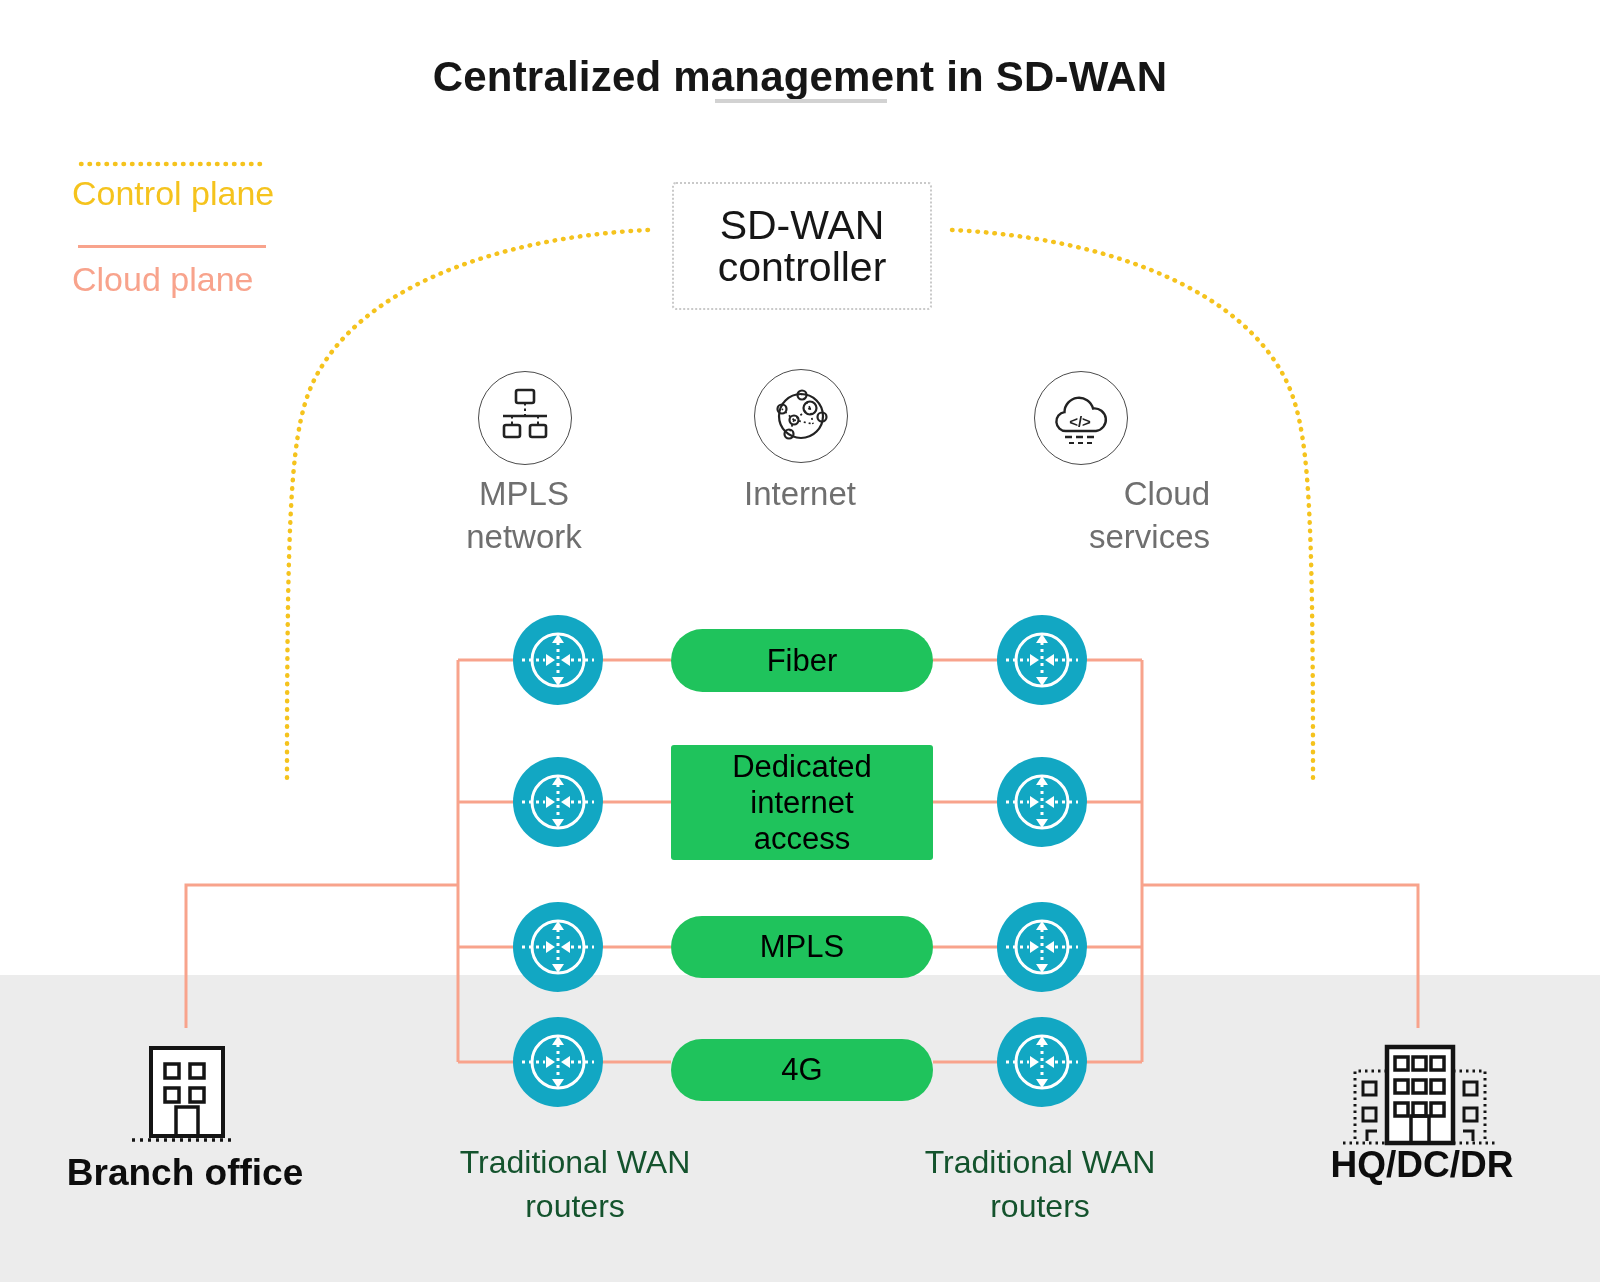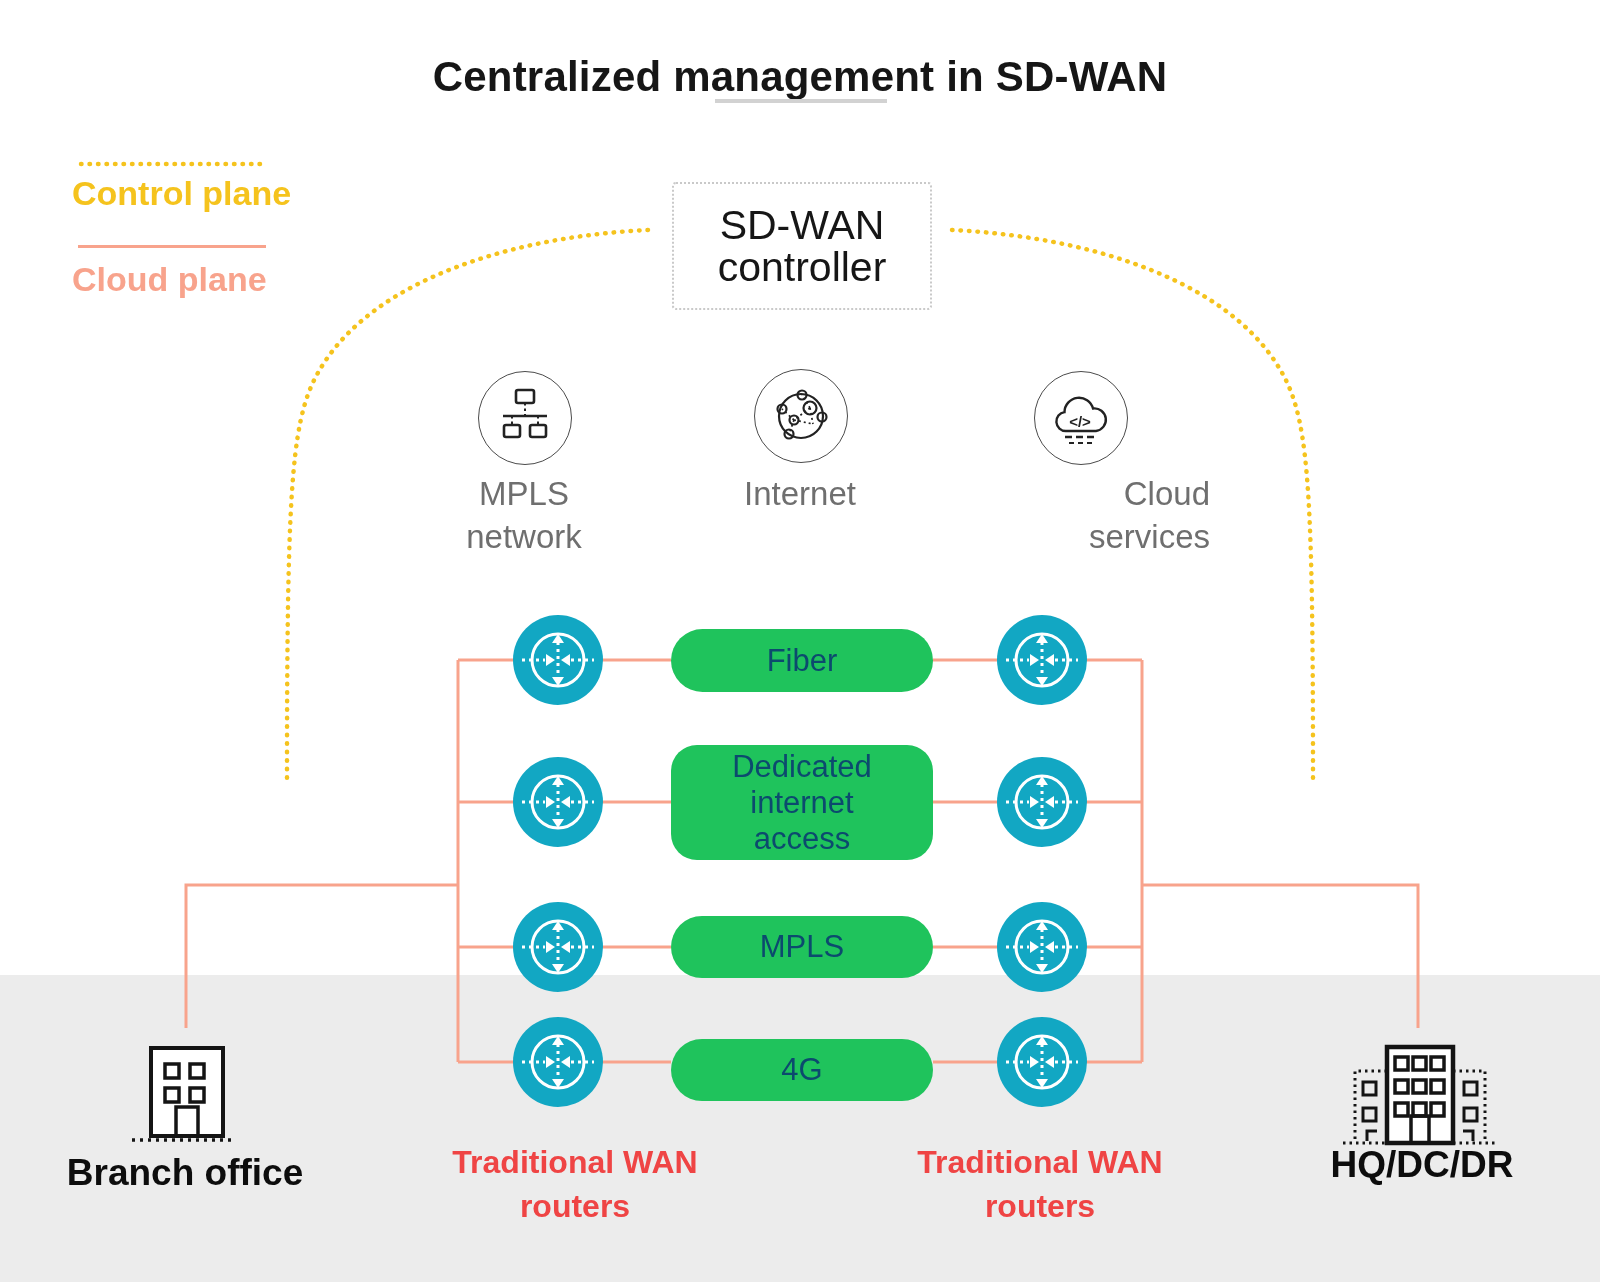--- a/index.html
+++ b/index.html
@@ -20,57 +20,57 @@
     font-family:"Liberation Sans", sans-serif;background:#fff;
   }
   .abs{position:absolute;}
   .preline{white-space:pre-line;}
   
   .band{left:0;top:975px;width:1600px;height:307px;background:var(--band_gray);}
   
   .title{left:0;top:25px;width:1600px;text-align:center;font-size:42px;font-weight:700;color:var(--ink);letter-spacing:.2px;}
   .title-underline{left:715px;top:99px;width:172px;height:4px;background:var(--underline_gray);}
   
-  .legend-label{font-size:34px;font-weight:700;}
+  .legend-label{font-size:34px;font-weight:400;}
   .legend-control{left:72px;top:174px;color:var(--control_yellow);}
   .legend-data{left:72px;top:260px;color:var(--data_salmon);}
   .legend-solid{left:78px;top:245px;width:188px;height:3px;background:var(--data_salmon);}
   
   .controller{
     left:672px;top:182px;width:256px;height:124px;border:2px dotted var(--border_gray);
     border-radius:4px;background:#fff;display:flex;align-items:center;justify-content:center;
     font-size:41px;font-weight:500;color:var(--ink);text-align:center;line-height:42px;
   }
   
   .hub-circle{width:92px;height:92px;border:1.5px solid #4B4B4B;border-radius:50%;background:#fff;
     display:flex;align-items:center;justify-content:center;}
   .hub-mpls{left:478px;top:371px;}
   .hub-internet{left:754px;top:369px;}
   .hub-cloud{left:1034px;top:371px;}
   .hub-label{width:260px;text-align:center;font-size:33px;color:var(--hub_gray);line-height:43px;}
   .hub-label-mpls{left:394px;top:472px;}
   .hub-label-internet{left:670px;top:472px;}
   .hub-label-cloud{left:950px;top:472px;text-align:right;}
   
-  .pill{left:671px;width:262px;background:var(--link_green);color:#0c4a6e;
+  .pill{left:671px;width:262px;background:var(--link_green);color:#000000;
     display:flex;align-items:center;justify-content:center;text-align:center;
     font-size:31px;font-weight:500;line-height:36px;}
   .pill-fiber{top:629px;height:63px;border-radius:32px;}
-  .pill-dia{top:745px;height:115px;border-radius:26px;}
+  .pill-dia{top:745px;height:115px;border-radius:3px;}
   .pill-mpls{top:916px;height:62px;border-radius:31px;}
   .pill-4g{top:1031px;height:62px;border-radius:31px;margin-top:8px;}
   
   .router{width:90px;height:90px;border-radius:50%;background:var(--router_teal);}
   .rl{left:513px;} .rr{left:997px;}
   .row1{top:615px;} .row2{top:757px;} .row3{top:902px;} .row4{top:1017px;}
   
   .site-label{font-size:37px;font-weight:700;color:#0d0d0d;text-align:center;width:320px;}
   .site-branch{left:25px;top:1144px;margin-top:8px;}
   .site-hq{left:1262px;top:1144px;text-align:center;}
-  .trad-label{font-size:32px;font-weight:700;color:#ef4444;text-align:center;width:320px;line-height:44px;}
+  .trad-label{font-size:32px;font-weight:400;color:#14532d;text-align:center;width:320px;line-height:44px;}
   .trad-left{left:415px;top:1140px;}
   .trad-right{left:880px;top:1140px;}
   
   #connectors{left:0;top:0;}
   .data-line{stroke:var(--data_salmon);stroke-width:3;fill:none;}
   .control-line{stroke:var(--control_yellow);stroke-width:4.5;fill:none;
     stroke-dasharray:.5 8;stroke-linecap:round;}
   .icon-stroke{stroke:var(--icon_stroke);fill:none;}
 </style>
 </head>

